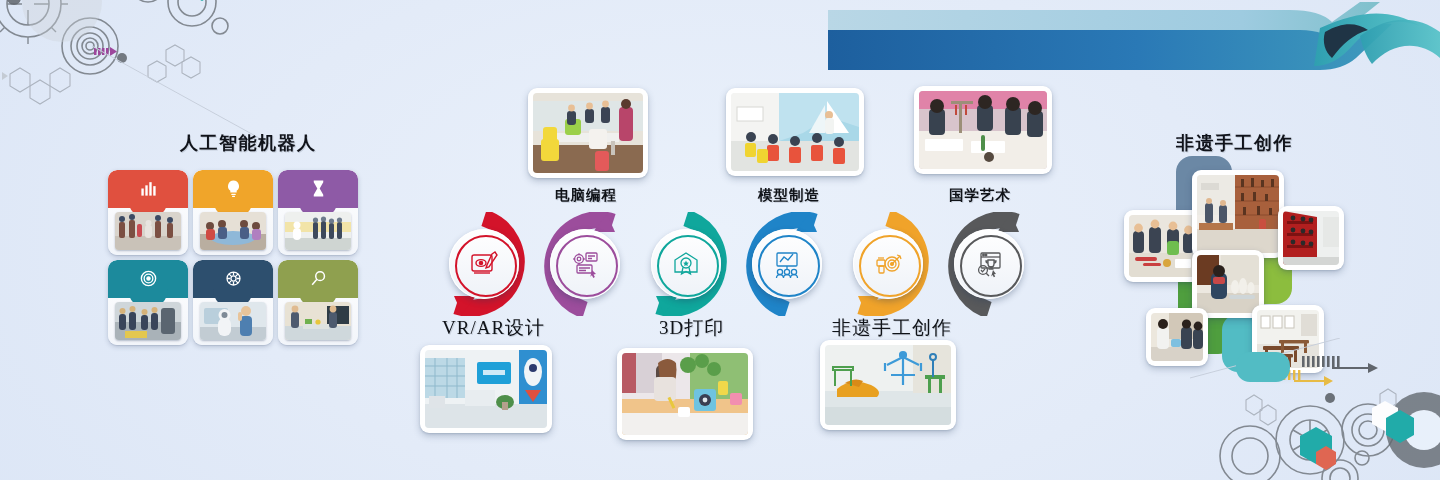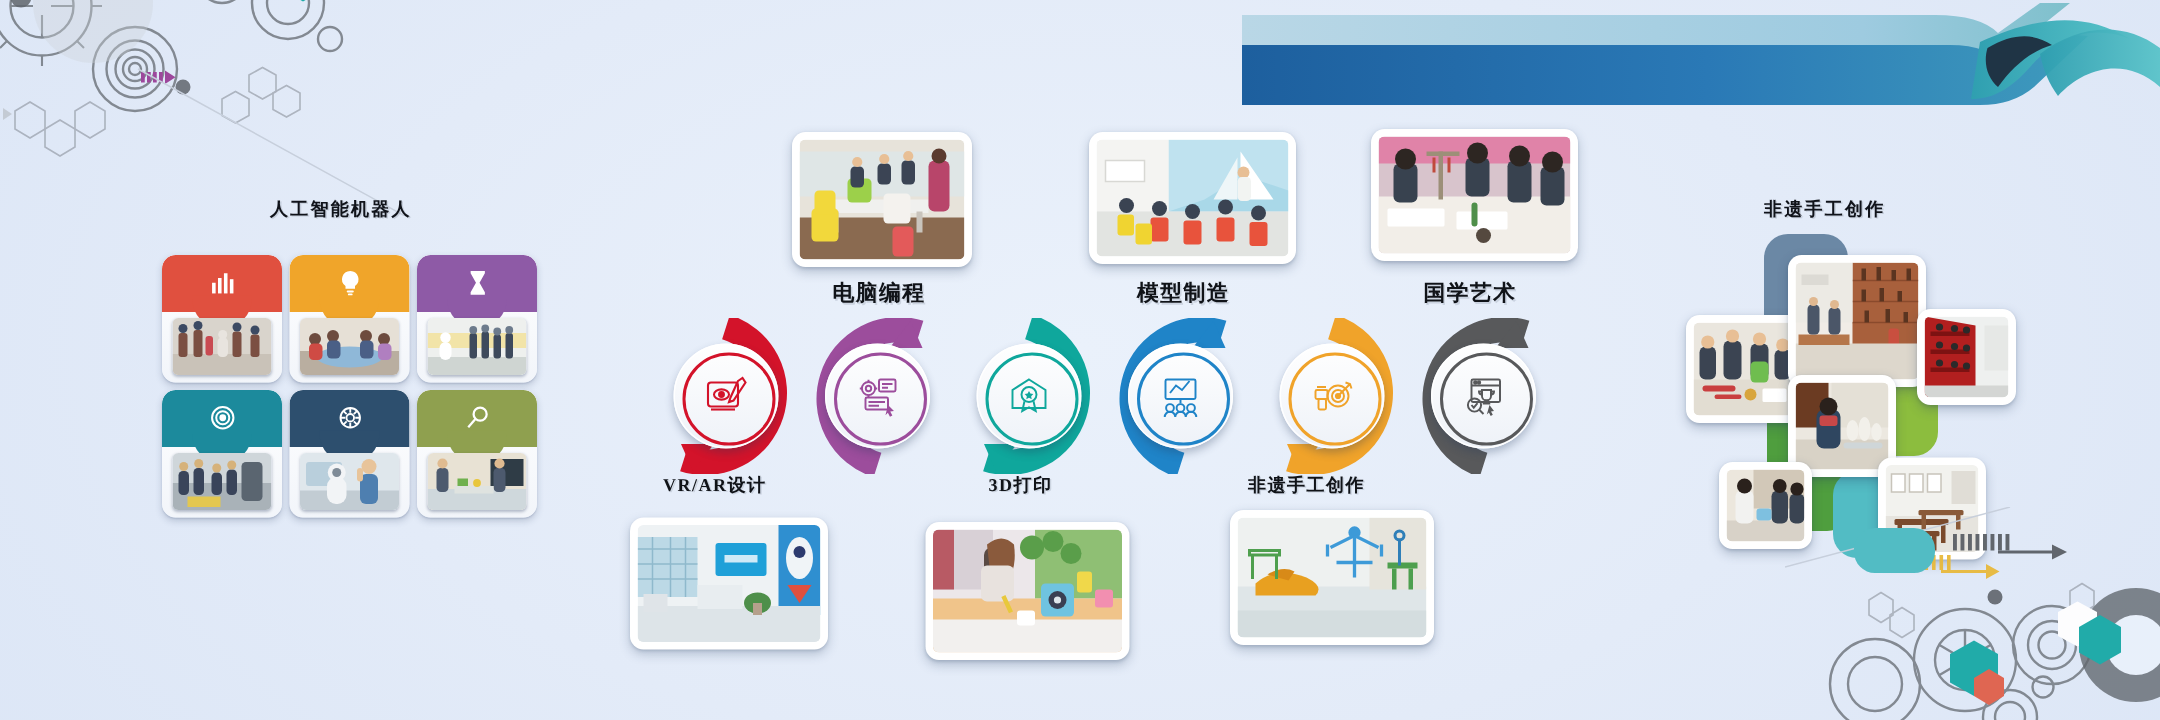--- a/index.html
+++ b/index.html
@@ -23,21 +23,21 @@
   #title{
     position:absolute;left:256px;top:6px;
     font-size:38px;font-weight:700;letter-spacing:2px;color:#15181c;
     text-shadow:2px 2px 0 rgba(120,130,145,.35);
     white-space:nowrap;
   }
   #ribbon{position:absolute;left:820px;top:0px;width:620px;height:80px;}
 
   
   .sec-title{
-    position:absolute;font-size:12px;font-weight:700;color:#10131a;
+    position:absolute;font-size:18px;font-weight:700;color:#10131a;
     letter-spacing:1.5px;white-space:nowrap;
     text-shadow:1px 1px 0 rgba(140,150,165,.32);
   }
   #t-ai{left:180px;top:131px;}
   #t-heritage{left:1176px;top:131px;}
 
   
   #ai-grid{
     position:absolute;left:108px;top:170px;
     display:grid;grid-template-columns:repeat(3,80px);grid-template-rows:repeat(2,85px);
@@ -84,21 +84,21 @@
     display:flex;align-items:center;justify-content:center;
   }
   .ring .disc .ringline{
     position:absolute;left:6px;top:6px;width:58px;height:58px;border-radius:50%;
     border:2.5px solid currentColor;
   }
   .ring .disc svg{width:32px;height:32px;position:relative;z-index:2;}
 
   
   .ring-label{
-    position:absolute;font-size:12px;font-weight:700;color:#101318;letter-spacing:1px;
+    position:absolute;font-size:19px;font-weight:400;color:#101318;letter-spacing:1px;
     white-space:nowrap;text-shadow:1px 1px 0 rgba(140,150,165,.3);
   }
   .top-label{
     position:absolute;font-size:14.5px;font-weight:700;color:#101318;letter-spacing:1px;
     white-space:nowrap;text-shadow:1px 1px 0 rgba(140,150,165,.3);
   }
 
   
   .blob{position:absolute;border-radius:14px;}
 </style>

